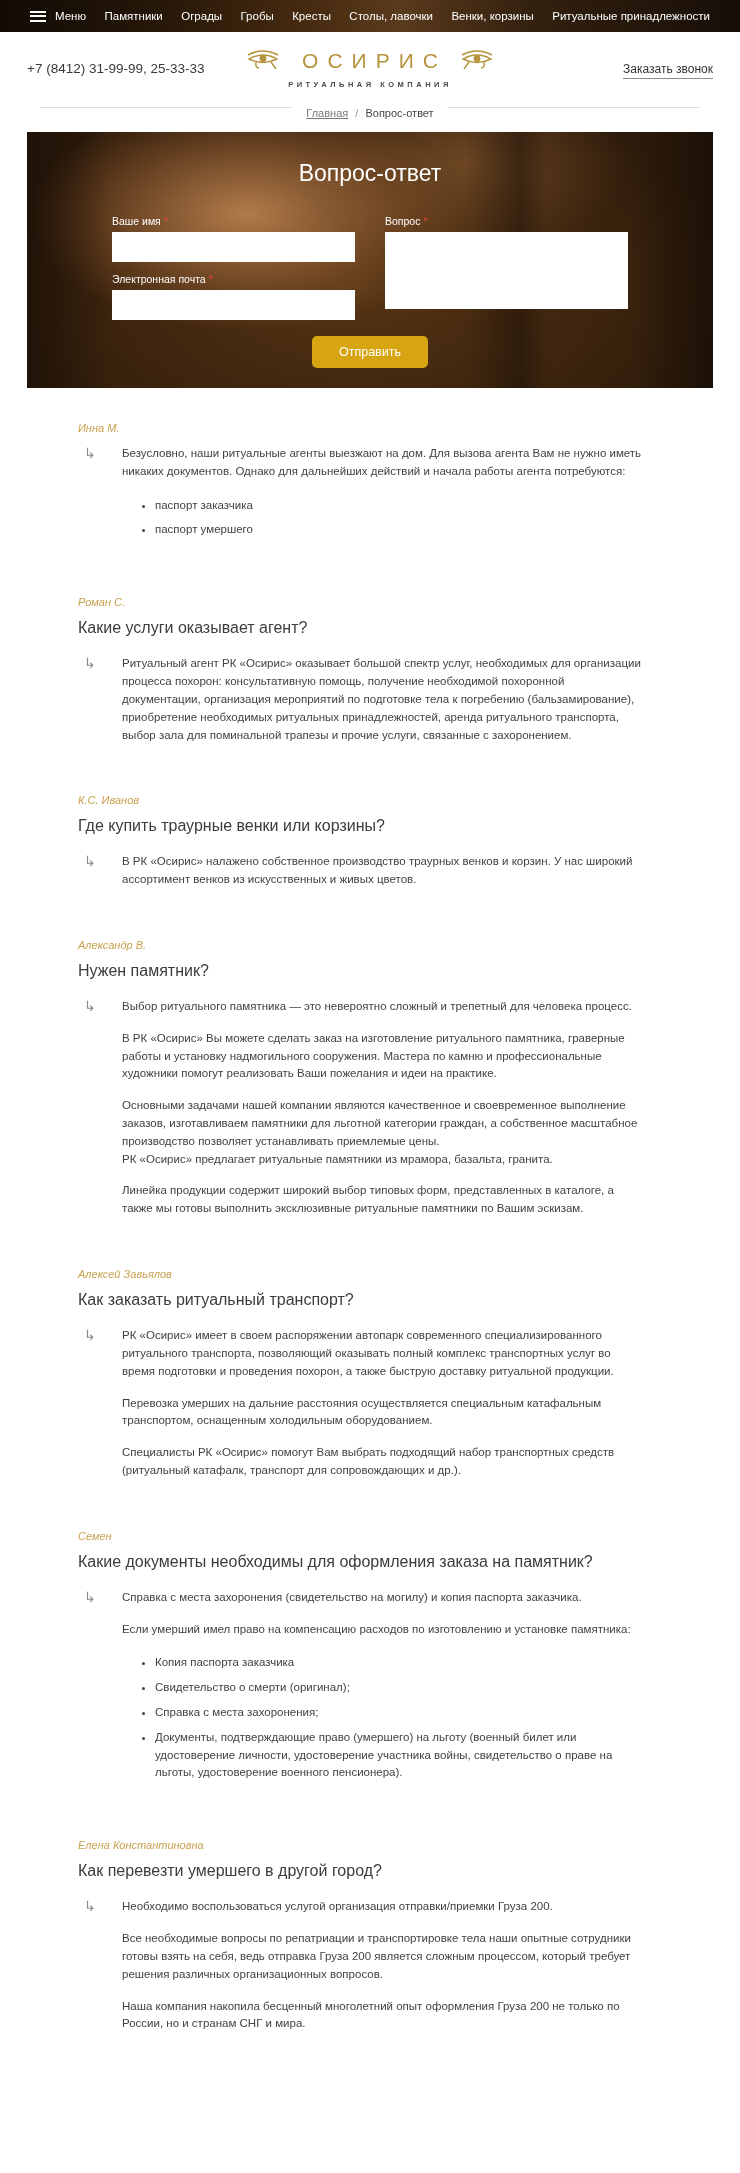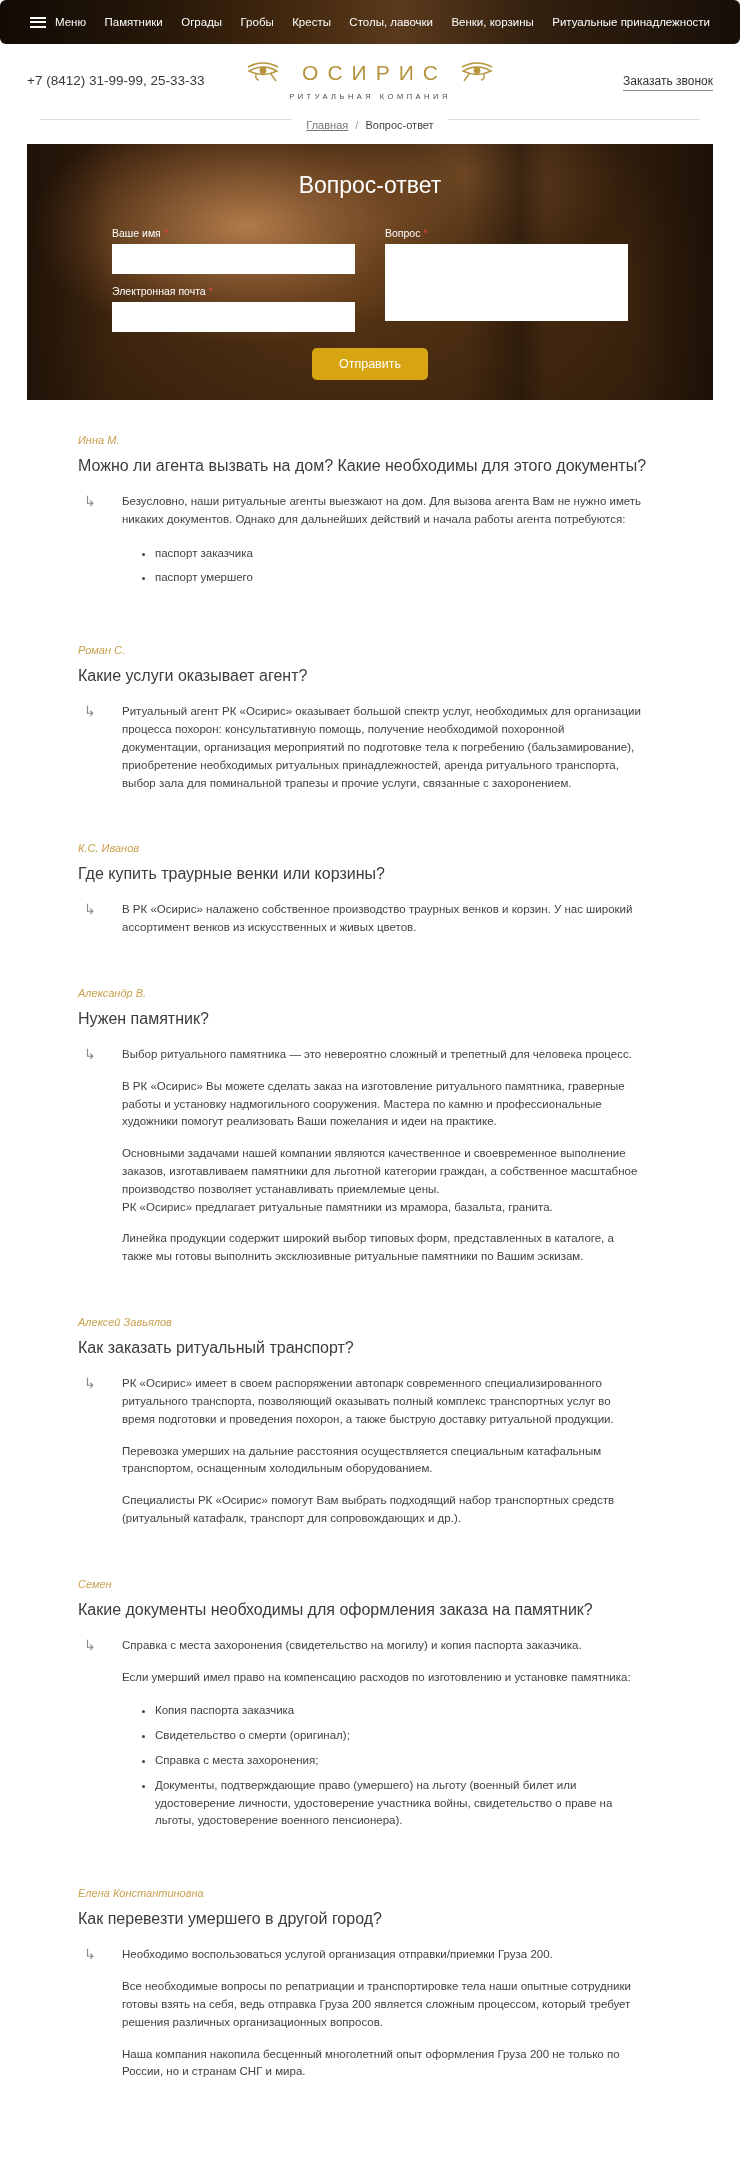--- a/index.html
+++ b/index.html
@@ -2,37 +2,37 @@
 <html lang="ru"><head>
 <meta charset="utf-8">
 <style>
   * { box-sizing: border-box; }
   html,body { margin:0; padding:0; background:#fff; }
   body { font-family:"Liberation Sans", sans-serif; color:#3c3c3c; }
   .page { width:740px; margin:0 auto; background:#fff; }
 
   
   .topnav {
-    height:44px; display:flex; align-items:center; justify-content:space-between;
+    height:32px; display:flex; align-items:center; justify-content:space-between;
     padding:0 30px;
     background:linear-gradient(90deg,#120b05 0%,#241608 20%,#44290f 40%,#5a3a1c 54%,#33200f 72%,#170e07 100%);
-    color:#fff; font-size:11.5px; white-space:nowrap;border-radius:6px;
+    color:#fff; font-size:11.5px; white-space:nowrap;
   }
   .menu-group { display:flex; align-items:center; gap:9px; cursor:pointer; }
   .burger { width:16px; height:11px; display:flex; flex-direction:column; justify-content:space-between; }
   .burger i { display:block; height:2px; background:#fff; }
   .nav-item { cursor:pointer; }
 
   
   .header { display:flex; align-items:center; justify-content:space-between; padding:16px 27px 8px; }
   .header-phone { width:190px; font-size:13.5px; color:#3a3a3a; }
   .logo { text-align:center; }
   .logo-row { display:flex; align-items:center; justify-content:center; gap:13px; color:#b6933d; }
   .logo-title { font-size:21px; letter-spacing:9px; margin-left:9px; color:#b6933d; }
-  .logo-sub { margin-top:6px; font-size:7.5px; letter-spacing:3.5px; color:#4a4a4a; font-weight:normal; }
+  .logo-sub { margin-top:6px; font-size:7.5px; letter-spacing:3.5px; color:#4a4a4a; font-weight:bold; }
   .callback { width:190px; text-align:right; font-size:12px; }
   .callback span { color:#333; border-bottom:1px solid #8d8d8d; padding-bottom:2px; cursor:pointer;text-align:center; }
 
   
   .breadcrumb { display:flex; align-items:flex-start; gap:14px; padding:0 40px; margin:10px 0 13px; font-size:11px; }
   .breadcrumb .line { flex:1; height:1px; background:#ddd; }
   .crumb-home { color:#777; text-decoration:underline; cursor:pointer; }
   .crumb-sep { color:#999; margin:0 4px; }
   .crumb-cur { color:#444; }
 
@@ -151,21 +151,20 @@
         <label><span>Вопрос</span> <span class="req">*</span></label>
         <textarea style=""></textarea>
       </div>
     </div>
     <button class="submit-btn">Отправить</button>
   </div>
 
   <div class="faq">
       <div class="faq-item">
         <div class="faq-author">Инна М.</div>
-        <div class="faq-question">Можно ли агента вызвать на дом? Какие необходимы для этого документы?</div>
         <div class="faq-answer">
           <span class="faq-arrow">↳</span>
           <div class="faq-body">
             <p>Безусловно, наши ритуальные агенты выезжают на дом. Для вызова агента Вам не нужно иметь никаких документов. Однако для дальнейших действий и начала работы агента потребуются:</p>
             <ul>
               <li>паспорт заказчика</li>
               <li>паспорт умершего</li>
             </ul>
           </div>
         </div>

